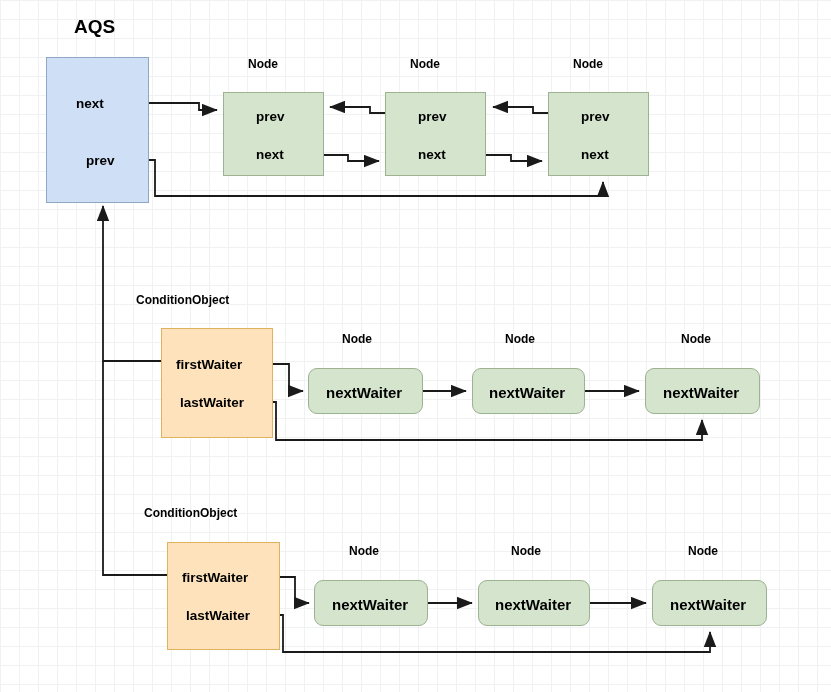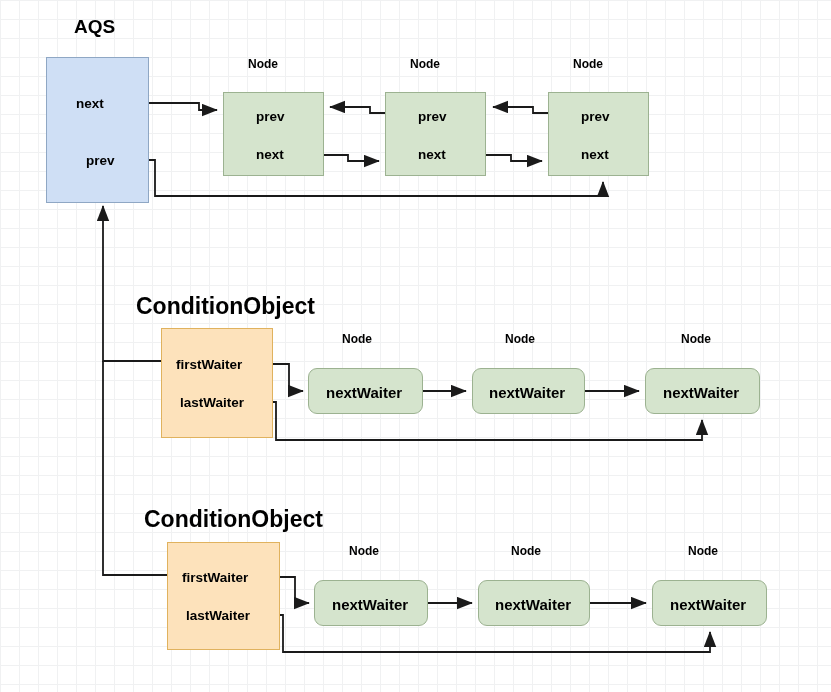--- a/index.html
+++ b/index.html
@@ -61,21 +61,21 @@
     border: 1px solid #e0b25e;
   }
   .title {
     position: absolute;
     font-weight: bold;
     color: #000000;
     white-space: nowrap;
   }
   .title-aqs { font-size: 19px; }
   .title-node { font-size: 12px; }
-  .title-cond { font-size: 23px; }
+  .title-cond { font-size: 12px; }
   .field {
     position: absolute;
     font-size: 13.5px;
     font-weight: bold;
     color: #000000;
     white-space: nowrap;
   }
   .field-13 { font-size: 15px; }
 </style>
 </head>

